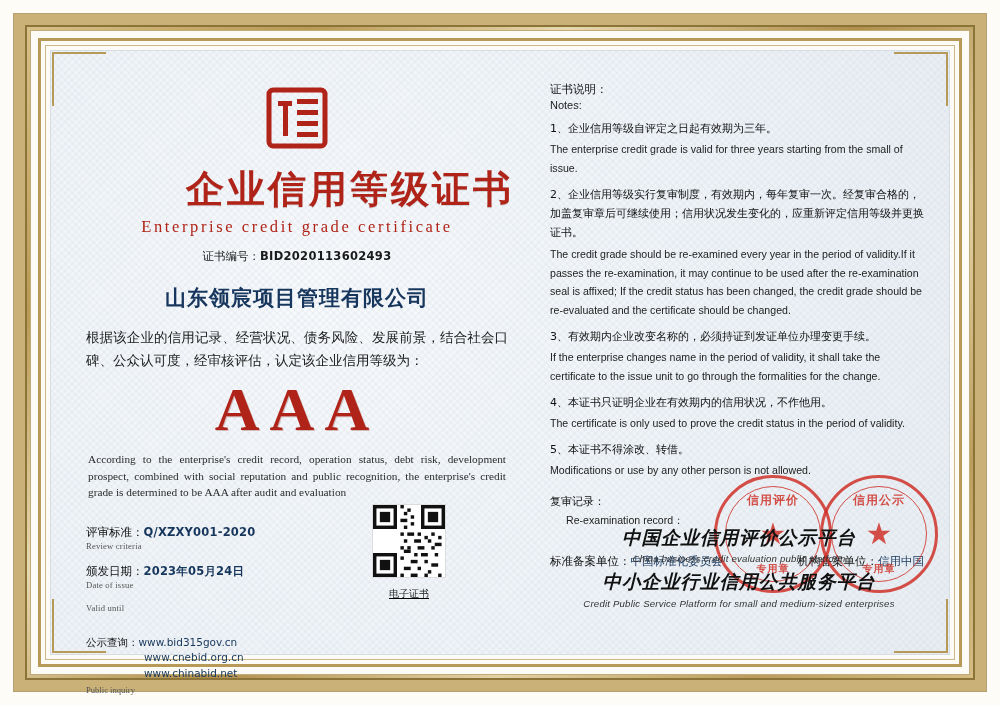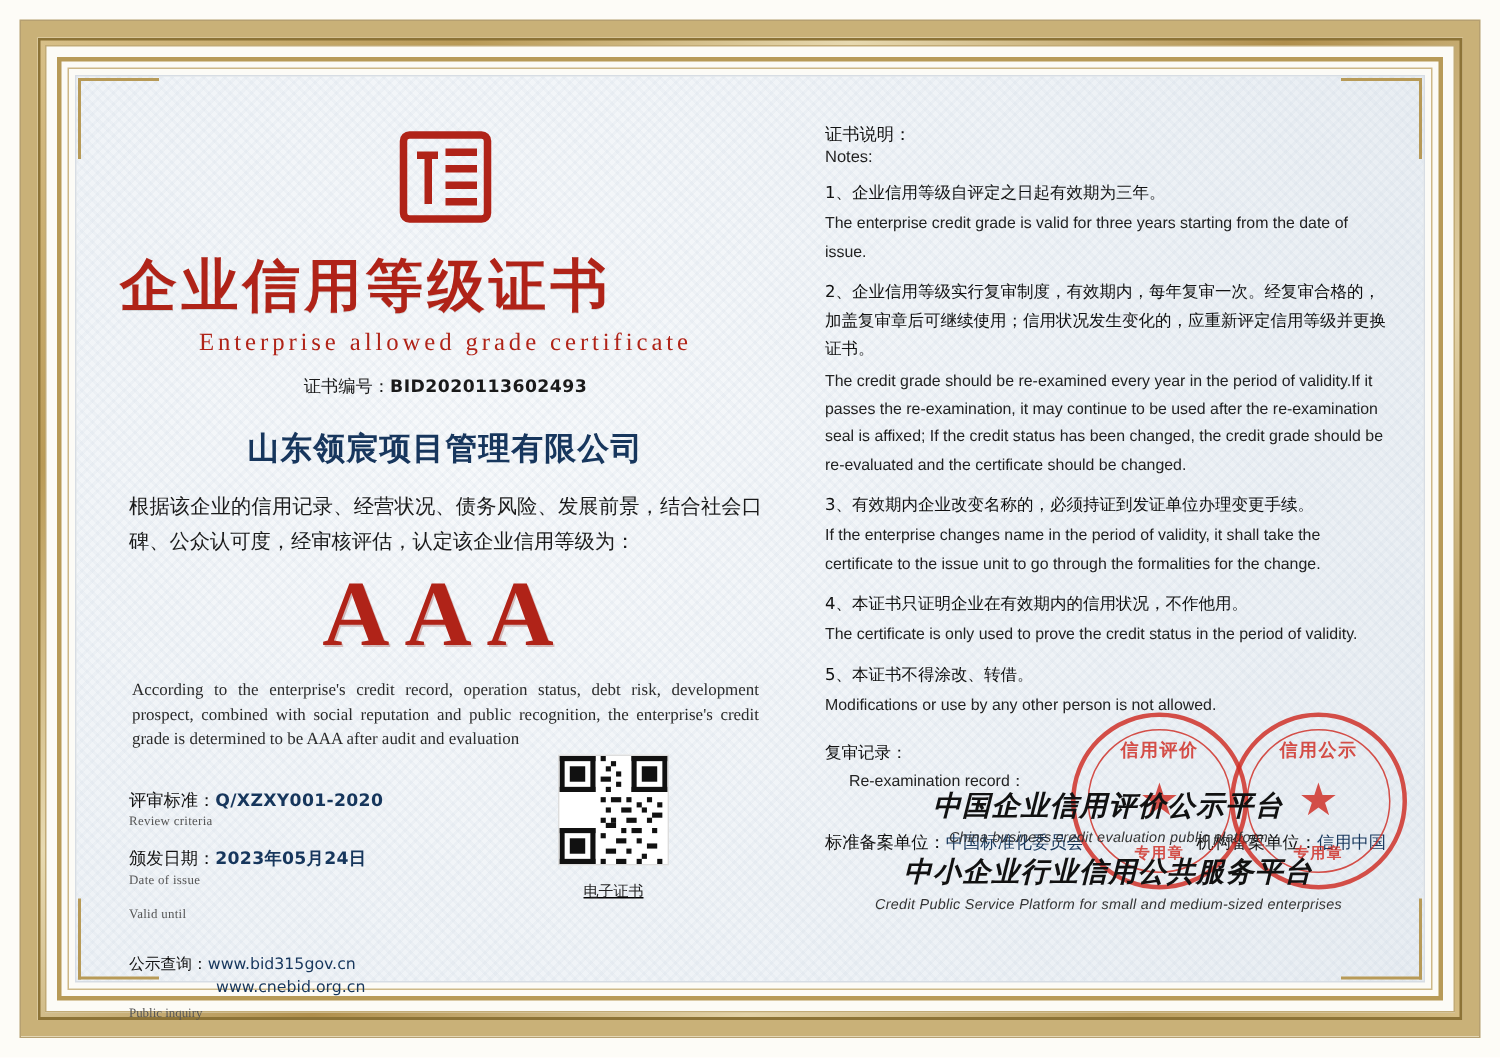--- a/index.html
+++ b/index.html
@@ -80,21 +80,21 @@
   .logo-wrap { text-align: center; margin-top: 4px; }
   .logo {
     display: inline-block;
     position: relative;
     width: 72px; height: 72px;
   }
   .logo svg { display:block; }
 
   
   .title-cn {
-    text-align: left;
+    text-align: right;
     font-family: "DejaVu Sans", sans-serif;
     font-size: 38px;
     font-weight: bold;
     letter-spacing: 3px;
     color: #b02318;
     margin-top: 6px;
     text-shadow: 0 1px 0 rgba(0,0,0,0.12);
   }
   .title-en {
     text-align: center;
@@ -345,21 +345,21 @@
               <rect x="36" y="17" width="21" height="5"></rect>
               <rect x="36" y="28" width="21" height="5"></rect>
               <rect x="36" y="39" width="21" height="5"></rect>
               <rect x="36" y="50" width="21" height="5"></rect>
             </g>
           </svg>
         </span>
       </div>
 
       <div class="title-cn">企业信用等级证书</div>
-      <div class="title-en">Enterprise allowed grade certificate</div>
+      <div class="title-en">Enterprise credit grade certificate</div>
 
       <div class="cert-no">
         <span>证书编号：</span><b>BID2020113602493</b>
       </div>
 
       <div class="company">山东领宸项目管理有限公司</div>
 
       <div class="body-cn">根据该企业的信用记录、经营状况、债务风险、发展前景，结合社会口碑、公众认可度，经审核评估，认定该企业信用等级为：</div>
 
       <div class="grade">AAA</div>
@@ -382,20 +382,21 @@
         <div class="field-row">
           <div class="field-sub">Valid until</div>
         </div>
       </div>
 
       <div class="inquiry">
         <div class="line">
           <span class="label">公示查询：</span><span>www.bid315gov.cn</span>
         </div>
         <div class="line" style="padding-left:58px;">www.cnebid.org.cn</div>
+        <div class="line" style="padding-left:58px;">www.chinabid.net</div>
         <div class="sub">Public inquiry</div>
       </div>
 
       <div class="qr-block">
         <svg class="qr" viewBox="0 0 21 21" width="74" height="74">
           <rect width="21" height="21" fill="#fff"></rect>
           <g fill="#111">
             <rect x="0" y="0" width="7" height="1"></rect>
               <rect x="0" y="6" width="7" height="1"></rect>
             <rect x="0" y="0" width="1" height="7"></rect>
@@ -454,21 +455,21 @@
 
     </div>
 
     <div class="right-pane">
 
       <div class="notes-head">证书说明：</div>
       <div class="notes-head-en">Notes:</div>
 
       <div>
         <div class="note-cn">1、企业信用等级自评定之日起有效期为三年。</div>
-        <div class="note-en">The enterprise credit grade is valid for three years starting from the date of issue.</div>
+        <div class="note-en">The enterprise credit grade is valid for three years starting from the small of issue.</div>
       </div>
       <div>
         <div class="note-cn">2、企业信用等级实行复审制度，有效期内，每年复审一次。经复审合格的，加盖复审章后可继续使用；信用状况发生变化的，应重新评定信用等级并更换证书。</div>
         <div class="note-en">The credit grade should be re-examined every year in the period of validity.If it passes the re-examination, it may continue to be used after the re-examination seal is affixed; If the credit status has been changed, the credit grade should be re-evaluated and the certificate should be changed.</div>
       </div>
       <div>
         <div class="note-cn">3、有效期内企业改变名称的，必须持证到发证单位办理变更手续。</div>
         <div class="note-en">If the enterprise changes name in the period of validity, it shall take the certificate to the issue unit to go through the formalities for the change.</div>
       </div>
       <div>

